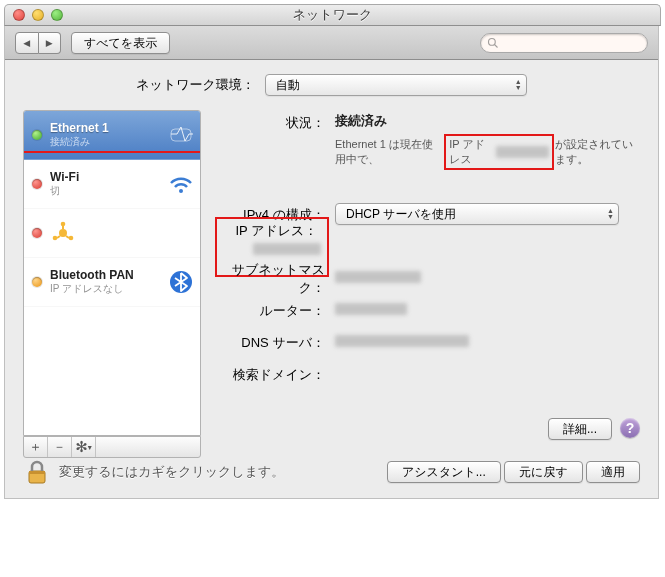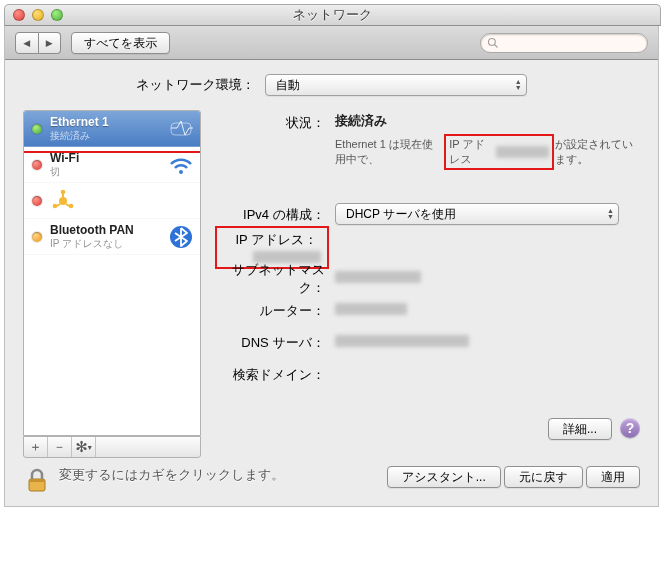--- a/index.html
+++ b/index.html
@@ -73,21 +73,21 @@
 
   .columns { display:flex; gap: 14px; }
   .sidebar-wrap { flex: 0 0 178px; }
   .sidebar {
     height: 326px; background:#fff; border:1px solid #b2b2b2;
     border-radius: 3px 3px 0 0;
     box-shadow: inset 0 0 0 1px rgba(255,255,255,.6);
     overflow:hidden;
   }
   .sb-item {
-    display:flex; align-items:center; height: 36px;
+    display:flex; align-items:center; height: 49px;
     padding: 0 6px 0 8px; border-bottom: 1px solid rgba(0,0,0,.03);
     position:relative; gap:8px;
   }
   .sb-item.selected {
     background: linear-gradient(#7da6d9, #4a7dc4);
     color:#fff;
   }
   .sb-item .dot { width:10px; height:10px; border-radius:50%; box-shadow: inset 0 1px 1px rgba(0,0,0,.3), 0 0 0 1px rgba(0,0,0,.1);}
   .dot.green { background: radial-gradient(circle at 35% 30%, #b2f28b, #3fa82a);}
   .dot.red   { background: radial-gradient(circle at 35% 30%, #ff968f, #d63a31);}
@@ -125,21 +125,21 @@
 
   .redbox { border: 2px solid #e31818; }
 
   .advanced-row { display:flex; justify-content:flex-end; align-items:flex-start; gap:8px; margin-top:28px;}
   .help-circle {
     width:20px;height:20px;border-radius:50%;
     background:linear-gradient(#bfa2d9, #8b6fb2);
     color:#fff; font-weight:bold; display:flex;align-items:center;justify-content:center;
     font-size:14px; box-shadow: inset 0 1px 2px rgba(255,255,255,.5), 0 1px 1px rgba(0,0,0,.2);
   }
-  .footer { display:flex; margin-top:8px; }
+  .footer { display:flex; align-items:center; margin-top:0; }
   .lock { width:28px; height:28px; margin-right:8px; }
   .footer .msg { font-size:13px; color:#555; text-shadow:0 1px 0 #fff;}
   .footer .spacer { flex:1;}
   .btn.wide{ padding:2px 14px; }
 
   .highlight-box {
     position: absolute;
     border: 2px solid #e31818;
     pointer-events: none;
   }
@@ -283,21 +283,21 @@
               <span class="arrows">
                   <span>▲</span>
                   <span>▼</span>
                 </span>
             </div>
           </div>
         </div>
 
         <div class="form-row">
           <div class="lblcol" style="padding-right:6px;">
-            <span class="redbox" style="padding:3px 6px 3px 12px; display:inline-block;">
+            <span class="redbox" style="padding:3px 6px 20px 12px; display:inline-block;">
               <span>IP アドレス：</span>&nbsp;
               <span class="redact" style="width:68px;vertical-align:middle;"></span>
             </span>
           </div>
           <div class="valcol"></div>
         </div>
 
         <div class="form-row">
           <div class="lblcol">サブネットマスク：</div>
           <div class="valcol"><span class="redact" style="width:86px;"></span></div>

